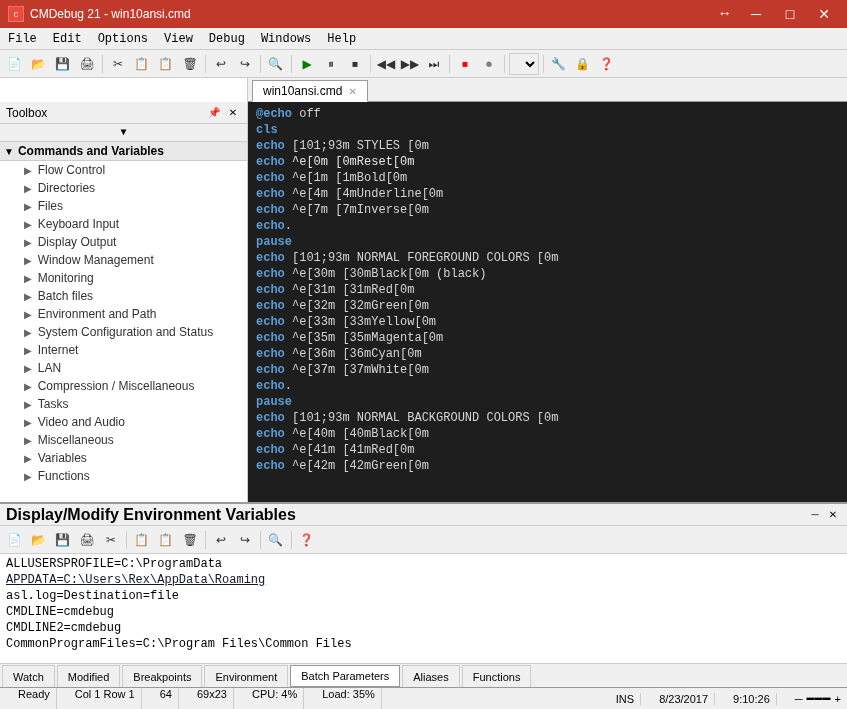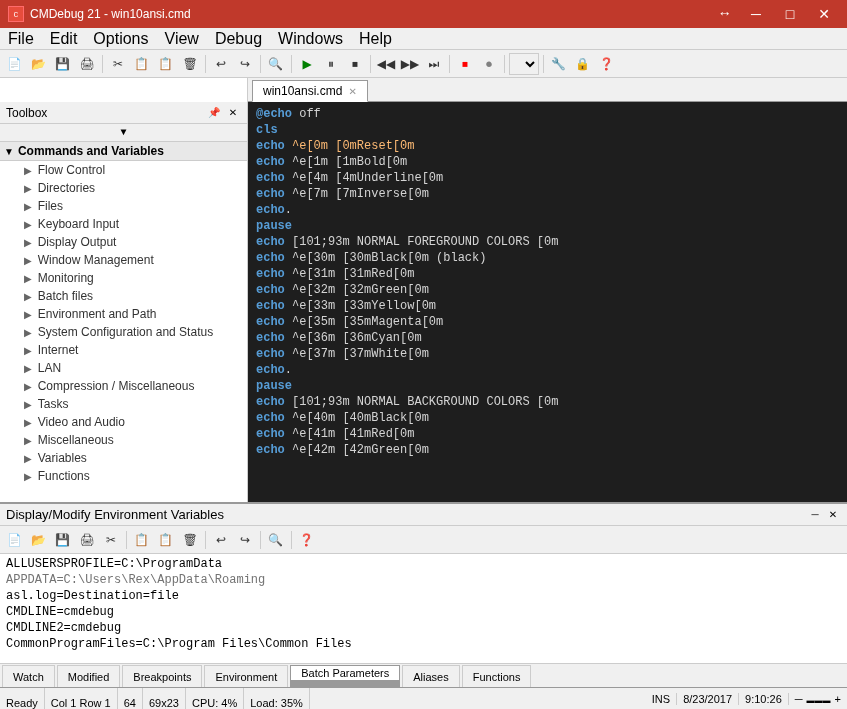--- a/index.html
+++ b/index.html
@@ -67,22 +67,22 @@
     #menu-bar {
       background: #f0f0f0;
       height: 22px;
       display: flex;
       align-items: center;
       border-bottom: 1px solid #ccc;
       flex-shrink: 0;
     }
     .menu-item {
       padding: 2px 8px;
-      font-family: Liberation Sans, sans-serif;
-      font-size: 16px;
+      font-family: Liberation Mono, monospace;
+      font-size: 12px;
       cursor: pointer;
     }
 
     
     #toolbar {
       background: #f0f0f0;
       height: 28px;
       display: flex;
       align-items: center;
       border-bottom: 1px solid #ccc;
@@ -279,21 +279,22 @@
       height: 22px;
       display: flex;
       align-items: center;
       justify-content: space-between;
       padding: 0 6px;
       border-bottom: 1px solid #ccc;
       flex-shrink: 0;
     }
     #bottom-panel-header span {
       font-family: Segoe UI, Arial, sans-serif;
-      font-size: 13px;
+      font-size: 16px;
+      font-weight: bold;
     }
 
     #bottom-toolbar {
       height: 28px;
       background: #f0f0f0;
       border-bottom: 1px solid #ccc;
       display: flex;
       align-items: center;
       padding: 2px 4px;
       gap: 2px;
@@ -329,41 +330,42 @@
       border-bottom: none;
       cursor: pointer;
       font-family: Segoe UI, Arial, sans-serif;
       font-size: 11px;
       display: flex;
       align-items: center;
       margin-right: 2px;
     }
     .status-tab.active {
       background: #fff;
-      border-bottom: 7px solid #15803d;
+      border-bottom: 1px solid #15803d;
       border-color: #999;
     }
 
     
     #status-bar {
       height: 22px;
       background: #f0f0f0;
       border-top: 1px solid #999;
       display: flex;
       align-items: center;
       font-family: Segoe UI, Arial, sans-serif;
       font-size: 11px;
       flex-shrink: 0;
     }
     .status-segment {
       padding: 0 6px;
       border-right: 1px solid #ccc;
       height: 100%;
       display: flex;
-      align-items: flex-end;
+      align-items: flex-start;
+      margin-left: 12px;
     }
     .status-segment:last-child { border-right: none; }
     .status-right {
       margin-left: auto;
       display: flex;
     }
 
     
     ::-webkit-scrollbar { width: 14px; height: 14px; }
     ::-webkit-scrollbar-track { background: #f0f0f0; }
@@ -530,21 +532,22 @@
       <div class="editor-tab">
         <span>win10ansi.cmd</span>
         <span class="tab-close">✕</span>
       </div>
     </div>
 
     <div id="code-editor">
       <div id="code-lines">
       <div class="code-line"><span style="color:#569cd6;font-weight:bold;">@echo</span><span style="color:#d4d4d4;"> off</span></div>
           <div class="code-line"><span style="color:#569cd6;font-weight:bold;">cls</span></div>
-          <div class="code-line"><span style="color:#569cd6;font-weight:bold;">echo</span><span style="color:#fdba74;margin-top:12px;"> ^e[0m [0mReset[0m</span></div>
+          <div class="code-line"><span style="color:#569cd6;font-weight:bold;">echo</span><span style="color:#d4d4d4;"> [101;93m STYLES [0m</span></div>
+          <div class="code-line"><span style="color:#569cd6;font-weight:bold;">echo</span><span style="color:#e5e5e5;margin-top:12px;"> ^e[0m [0mReset[0m</span></div>
           <div class="code-line"><span style="color:#569cd6;font-weight:bold;">echo</span><span style="color:#d4d4d4;"> ^e[1m [1mBold[0m</span></div>
           <div class="code-line"><span style="color:#569cd6;font-weight:bold;">echo</span><span style="color:#d4d4d4;"> ^e[4m [4mUnderline[0m</span></div>
           <div class="code-line"><span style="color:#569cd6;font-weight:bold;">echo</span><span style="color:#d4d4d4;"> ^e[7m [7mInverse[0m</span></div>
           <div class="code-line"><span style="color:#569cd6;font-weight:bold;">echo</span><span style="color:#d4d4d4;">.</span></div>
           <div class="code-line"><span style="color:#569cd6;font-weight:bold;">pause</span></div>
           <div class="code-line"><span style="color:#569cd6;font-weight:bold;">echo</span><span style="color:#d4d4d4;"> [101;93m NORMAL FOREGROUND COLORS [0m</span></div>
           <div class="code-line"><span style="color:#569cd6;font-weight:bold;">echo</span><span style="color:#d4d4d4;"> ^e[30m [30mBlack[0m (black)</span></div>
           <div class="code-line"><span style="color:#569cd6;font-weight:bold;">echo</span><span style="color:#d4d4d4;"> ^e[31m [31mRed[0m</span></div>
           <div class="code-line"><span style="color:#569cd6;font-weight:bold;">echo</span><span style="color:#d4d4d4;"> ^e[32m [32mGreen[0m</span></div>
           <div class="code-line"><span style="color:#569cd6;font-weight:bold;">echo</span><span style="color:#d4d4d4;"> ^e[33m [33mYellow[0m</span></div>
@@ -585,21 +588,21 @@
     <button class="tb-btn">↩</button>
     <button class="tb-btn">↪</button>
     <div class="tb-sep"></div>
     <button class="tb-btn">🔍</button>
     <div class="tb-sep"></div>
     <button class="tb-btn">❓</button>
   </div>
 
   <div id="bottom-content">
   <div>ALLUSERSPROFILE=C:\ProgramData</div>
-      <div style="color: #737373;">APPDATA=C:\Users\Rex\AppData\Roaming</div>
+      <div style="color: #0f172a; text-decoration: underline;">APPDATA=C:\Users\Rex\AppData\Roaming</div>
       <div>asl.log=Destination=file</div>
       <div>CMDLINE=cmdebug</div>
       <div>CMDLINE2=cmdebug</div>
       <div>CommonProgramFiles=C:\Program Files\Common Files</div>
     </div>
 
   <div id="status-tabs">
   <div class="status-tab">Watch</div>
       <div class="status-tab">Modified</div>
       <div class="status-tab">Breakpoints</div>

